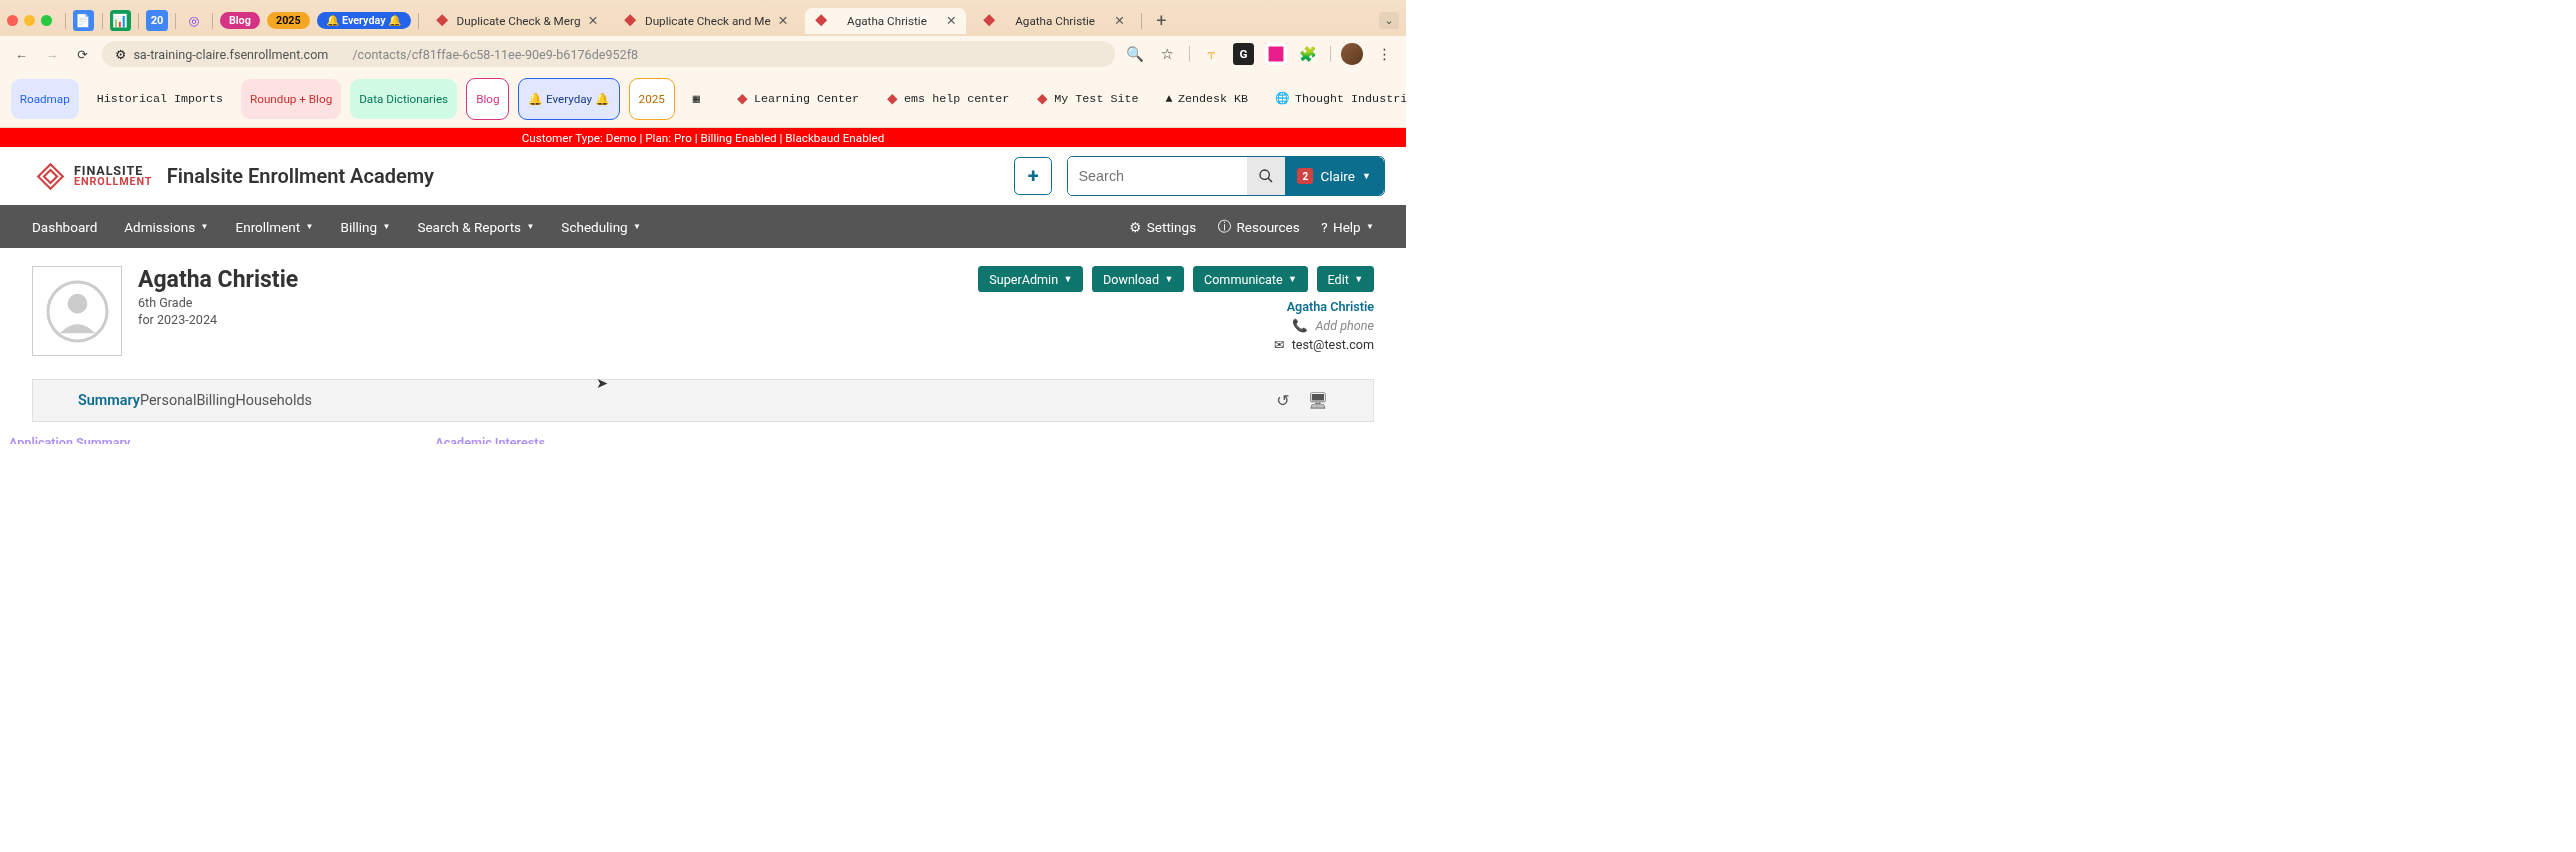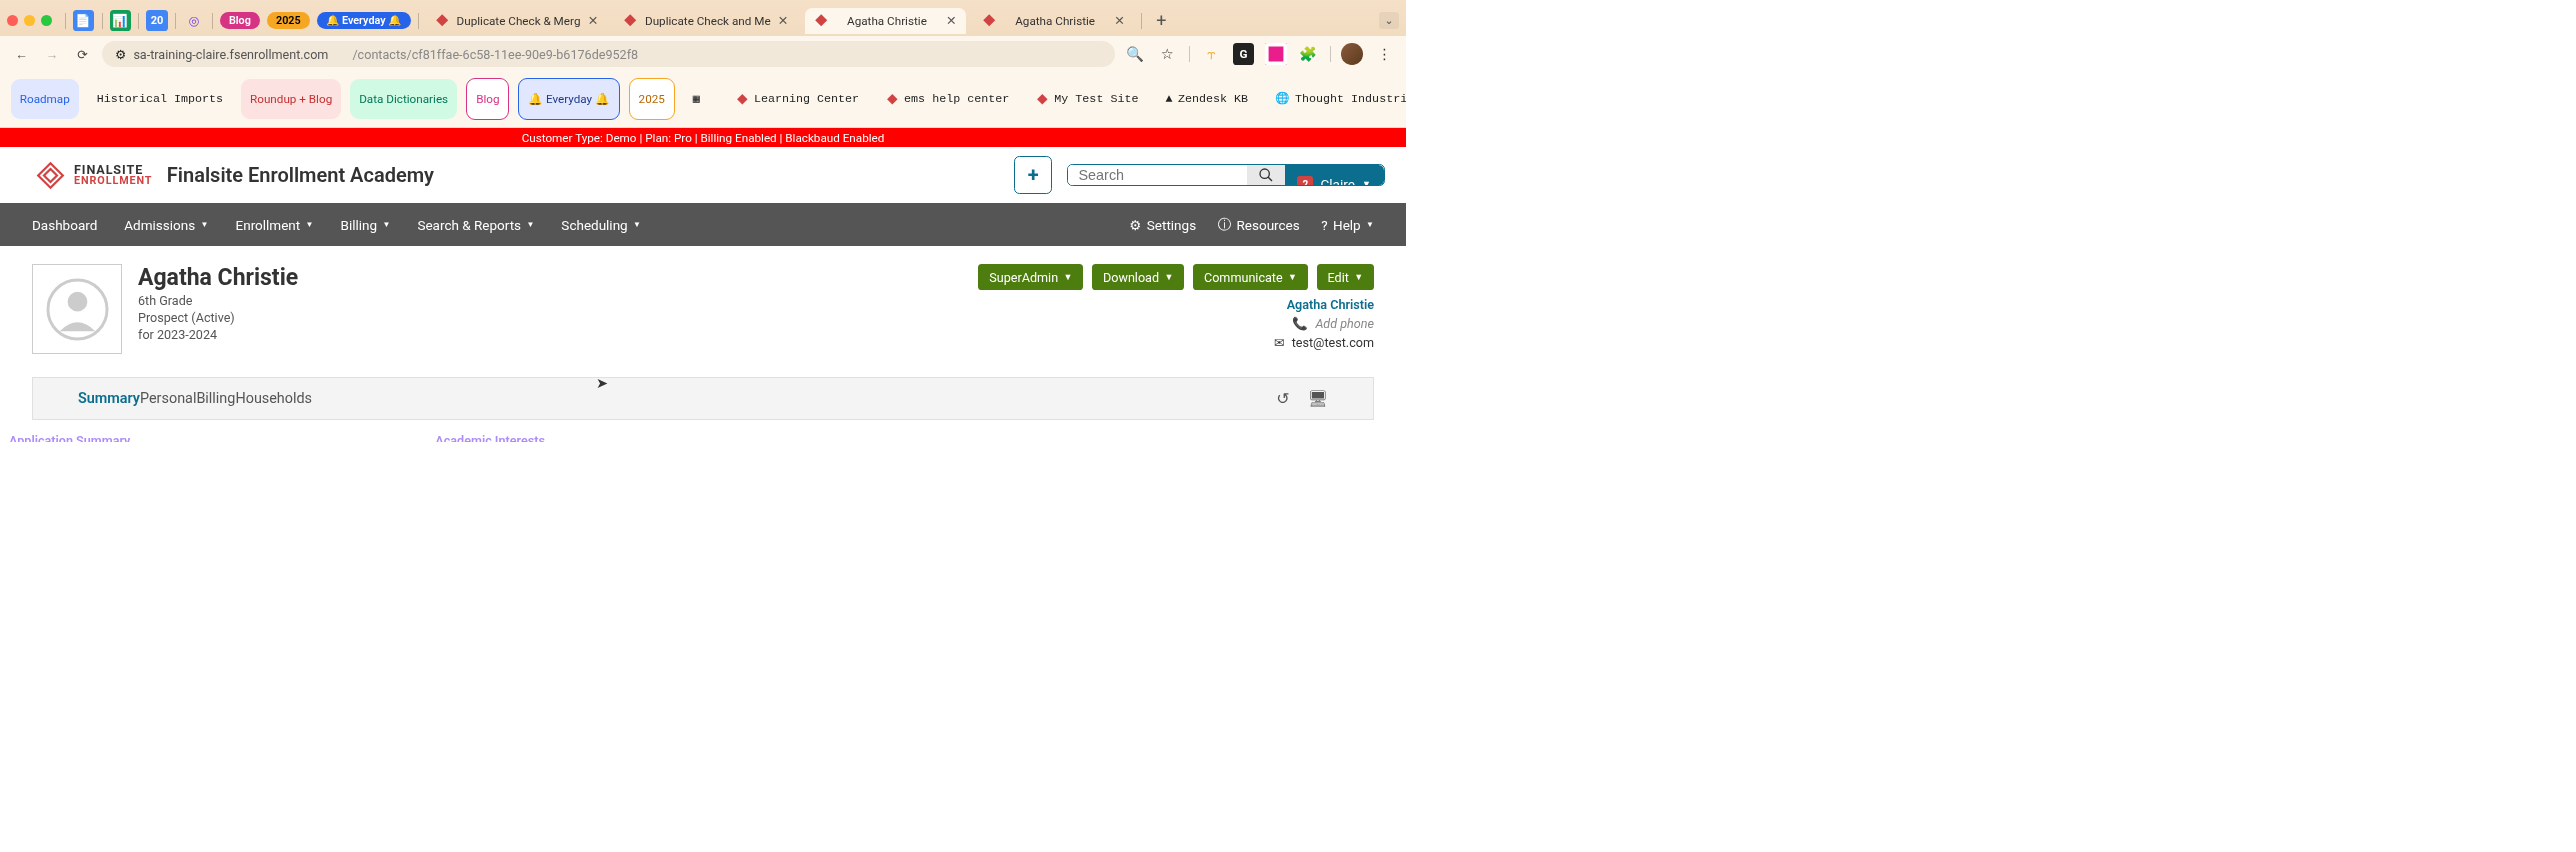--- a/index.html
+++ b/index.html
@@ -52,42 +52,42 @@
 
 .app-header { display: flex; align-items: center; padding: 9px 21.5px 9px 36px; gap: 14.4px; }
 .logo-row { display: flex; align-items: center; gap: 9px; }
 .logo-svg { width: 29px; height: 29px; }
 .logo-text { display: flex; flex-direction: column; line-height: 1; }
 .logo-text .l1 { font-weight: 700; letter-spacing: 0.9px; font-size: 12.6px; color: #333; }
 .logo-text .l2 { font-weight: 700; letter-spacing: 0.9px; font-size: 10.8px; color: #d14343; }
 .academy { font-size: 20px; font-weight: 600; color: #333; }
 .spacer { flex: 1; }
 .plus-btn { width: 38px; height: 38px; border: 1.8px solid #0b6e8f; border-radius: 5.4px; display: flex; align-items: center; justify-content: center; color: #0b6e8f; font-size: 20px; font-weight: 700; cursor: pointer; }
-.search-wrap { display: flex; border: 1.8px solid #0b6e8f; border-radius: 5.4px; height: 22px; overflow: hidden; }
+.search-wrap { display: flex; border: 1.8px solid #0b6e8f; border-radius: 5.4px; height: 40px; overflow: hidden; }
 .search-wrap input { border: none; padding: 0 10.8px; font-size: 14.4px; width: 179px; outline: none; }
 .search-btn { width: 38px; background: #e8e8e8; display: flex; align-items: center; justify-content: center; cursor: pointer; }
 .user-pill { background: #0b6e8f; color: #fff; display: flex; align-items: center; gap: 7.2px; padding: 0 12.6px; height: 38px; border-radius: 0 5.4px 5.4px 0; font-size: 13.5px; cursor: pointer; }
 .badge-num { background: #d14343; color: #fff; width: 16px; height: 16px; border-radius: 2.7px; font-size: 10px; display: flex; align-items: center; justify-content: center; font-weight: 700; }
 
 
 .main-nav { background: #555; color: #fff; display: flex; align-items: center; padding: 0 32px; height: 43px; gap: 27px; font-size: 13.5px; }
 .nav-item { display: flex; align-items: center; gap: 5.4px; cursor: pointer; }
 .main-nav .right { margin-left: auto; display: flex; gap: 21.5px; }
 
 
 .contact-area { padding: 18px 32px 0 32px; }
 .contact-row { display: flex; gap: 16px; }
 .avatar-box { width: 90px; height: 90px; border: 0.9px solid #ccc; display: flex; align-items: center; justify-content: center; }
 .avatar-svg { width: 63px; height: 63px; }
 .contact-info { flex: 1; }
 .contact-name { font-size: 23px; font-weight: 700; color: #333; }
 .contact-meta { font-size: 12.6px; color: #555; margin-top: 1.8px; }
 .action-col { display: flex; flex-direction: column; align-items: flex-end; gap: 7.2px; }
 .action-btns { display: flex; gap: 9px; }
-.gbtn { background: #4d7c0f; color: #fff; padding: 5.4px 10.8px; border-radius: 3.6px; font-size: 12.6px; display: flex; align-items: center; gap: 5.4px; cursor: pointer; }
+.gbtn { background: #0f766e; color: #fff; padding: 5.4px 10.8px; border-radius: 3.6px; font-size: 12.6px; display: flex; align-items: center; gap: 5.4px; cursor: pointer; }
 .gbtn .chev { font-size: 9px; }
 .contact-side { text-align: right; font-size: 12.6px; }
 .contact-side .link { color: #0b6e8f; font-weight: 600; }
 .contact-side .row { margin-top: 3.6px; display: flex; align-items: center; justify-content: flex-end; gap: 7.2px; color: #333; }
 .contact-side .row .phone-link { color: #888; font-style: italic; }
 
 
 .subtabs { background: #f4f4f4; border: 0.9px solid #e0e0e0; margin-top: 23px; display: flex; align-items: center; padding: 0 45px; height: 43px; font-size: 14.4px; color: #555; }
 .subtab { cursor: pointer; }
 .subtab.active { color: #0b6e8f; font-weight: 600; }
@@ -296,21 +296,20 @@
     <div class="avatar-box">
       <svg class="avatar-svg" viewBox="0 0 64 64">
           <circle cx="32" cy="32" r="30" fill="none" stroke="#ccc" stroke-width="3"></circle>
           <circle cx="32" cy="24" r="10" fill="#ccc"></circle>
           <path d="M14 54 Q32 36 50 54" fill="#ccc"></path>
         </svg>
     </div>
     <div class="contact-info">
       <div class="contact-name">Agatha Christie</div>
       <div class="contact-meta">6th Grade</div>
-      <div class="contact-meta">Prospect (Active)</div>
       <div class="contact-meta">for 2023-2024</div>
     </div>
     <div class="action-col">
       <div class="action-btns">
         <div class="gbtn">
             <span>SuperAdmin</span>
             <span class="chev">▼</span>
           </div>
         <div class="gbtn">
             <span>Download</span>

